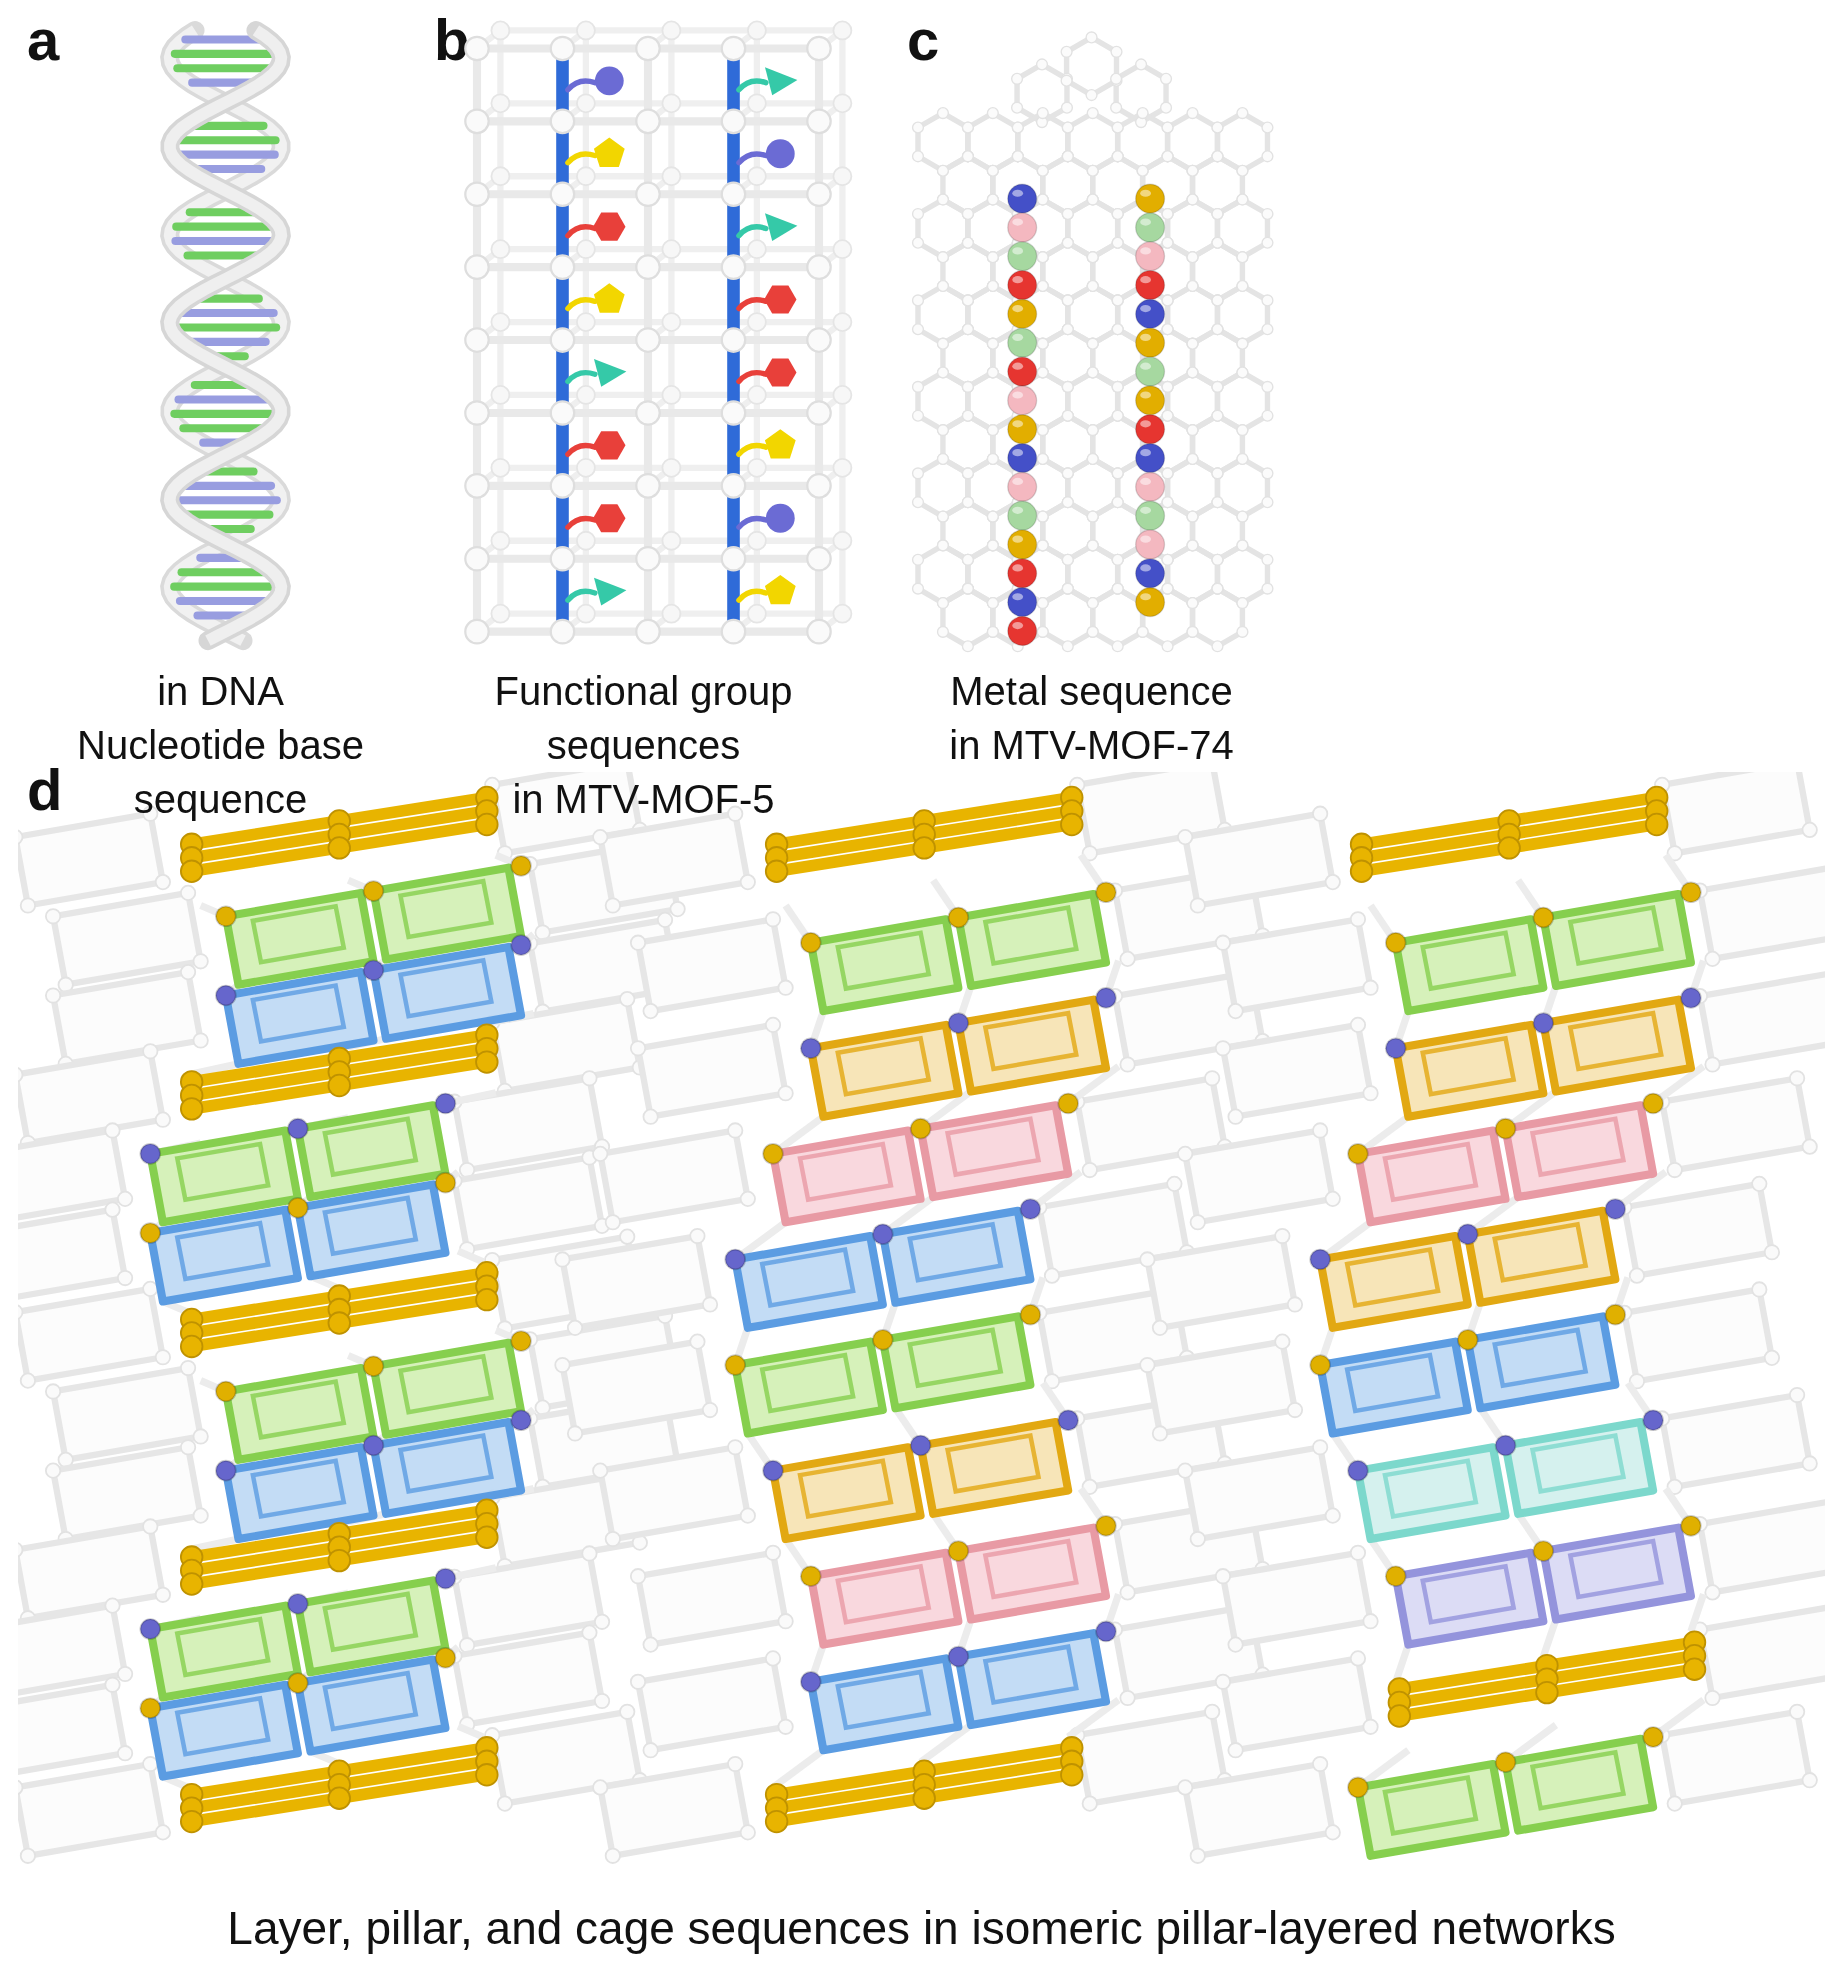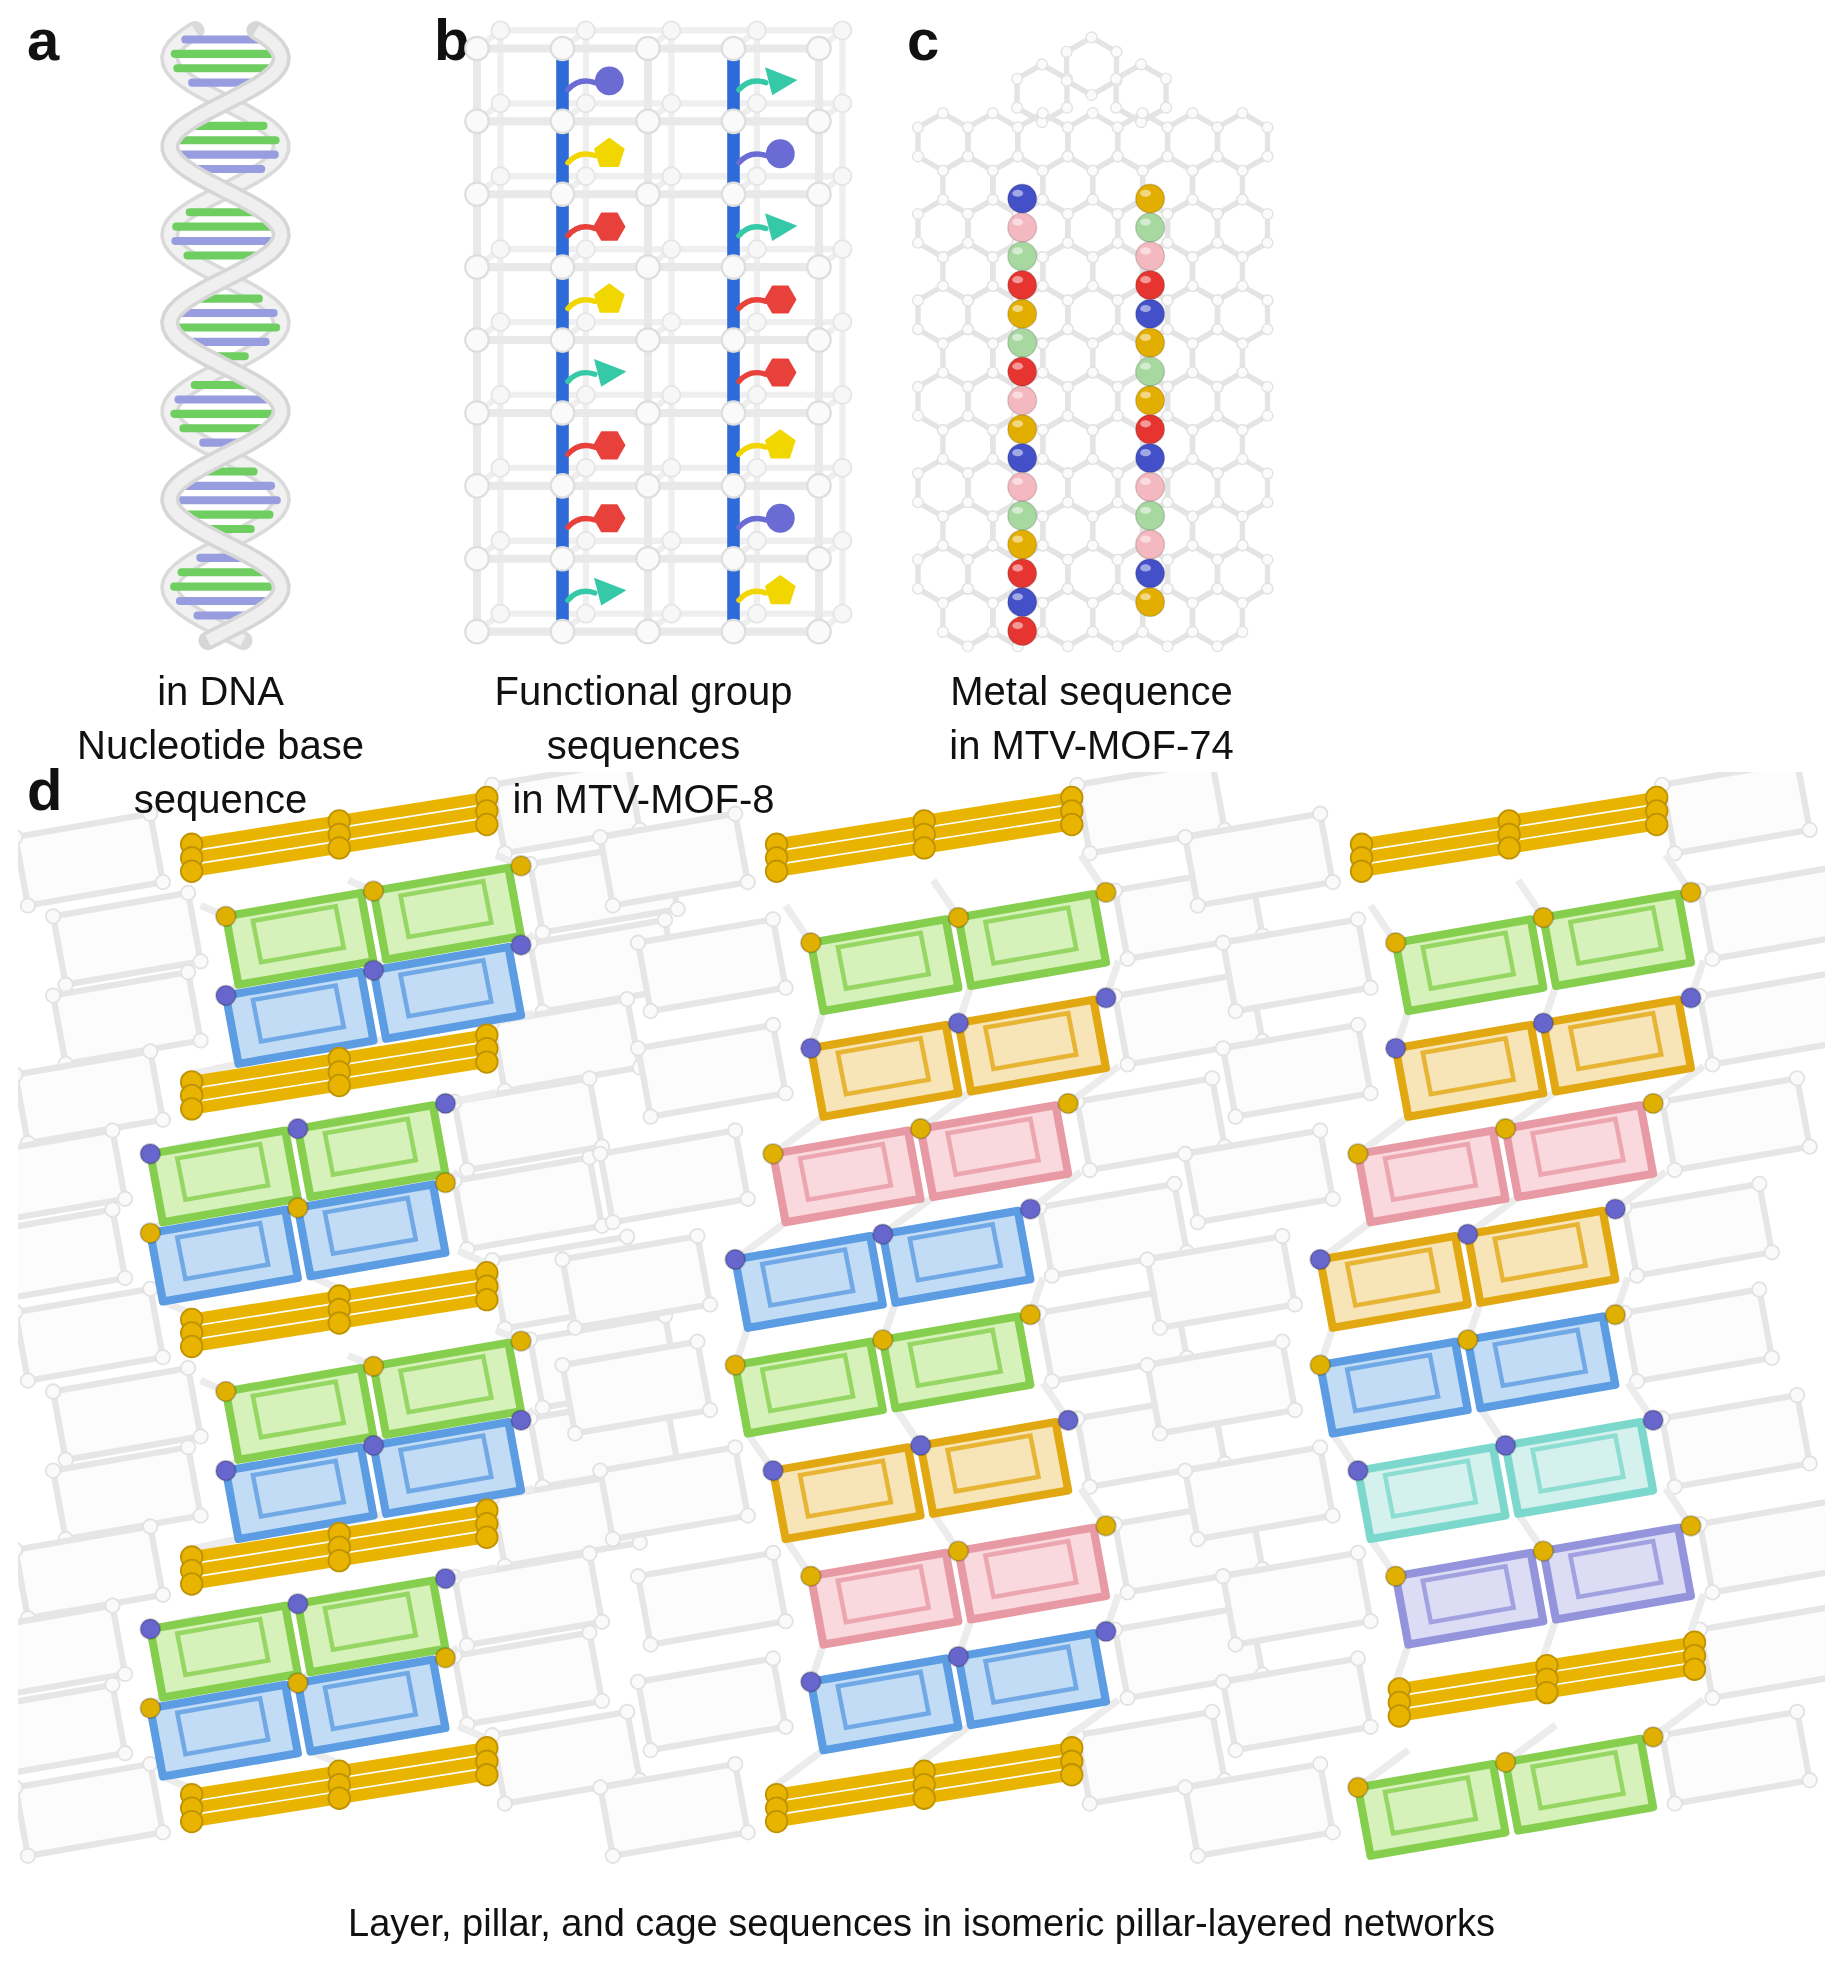--- a/index.html
+++ b/index.html
@@ -1,20 +1,20 @@
 <!DOCTYPE html>
 <html style="font-size:14.4px"><head>
 <meta charset="utf-8">
 <style>
   html,body{margin:0;padding:0;background:#ffffff;}
   #figure{position:relative;width:1843px;height:1979px;background:#ffffff;
           font-family:"Liberation Sans",sans-serif;color:#111;overflow:hidden;}
   .panel-letter{position:absolute;font-size:58px;font-weight:bold;line-height:1;}
   .caption{position:absolute;text-align:center;font-size:40px;line-height:1.35;color:#111;}
-  .caption-wide{position:absolute;text-align:center;font-size:38px;line-height:1.3;color:#111;}
+  .caption-wide{position:absolute;text-align:center;font-size:46px;line-height:1.3;color:#111;}
   svg{position:absolute;display:block;}
 </style>
 </head>
 <body>
 
 <div id="figure">
 
   <div class="panel-letter" style="left:27px;top:10.8px">a</div>
   <div class="panel-letter" style="left:434px;top:10.8px">b</div>
   <div class="panel-letter" style="left:907px;top:10.8px">c</div>
@@ -1593,21 +1593,21 @@
       <circle cx="1817" cy="1072" r="11" fill="#e0b000" stroke="rgba(0,0,0,0.2)" stroke-width="2"></circle>
     </svg>
 
   <div class="caption" style="left:4.5px;top:664px;width:432px">
     <div>in DNA</div>
     <div>Nucleotide base sequence</div>
   </div>
 
   <div class="caption" style="left:414px;top:664px;width:459px">
     <div>Functional group sequences</div>
-    <div>in MTV-MOF-8</div>
+    <div>in MTV-MOF-5</div>
   </div>
 
   <div class="caption" style="left:864px;top:664px;width:455px">
     <div>Metal sequence</div>
     <div>in MTV-MOF-74</div>
   </div>
 
   <div class="caption-wide" style="left:0;top:1899px;width:1843px">Layer, pillar, and cage sequences in isomeric pillar-layered networks</div>
 
 </div>

